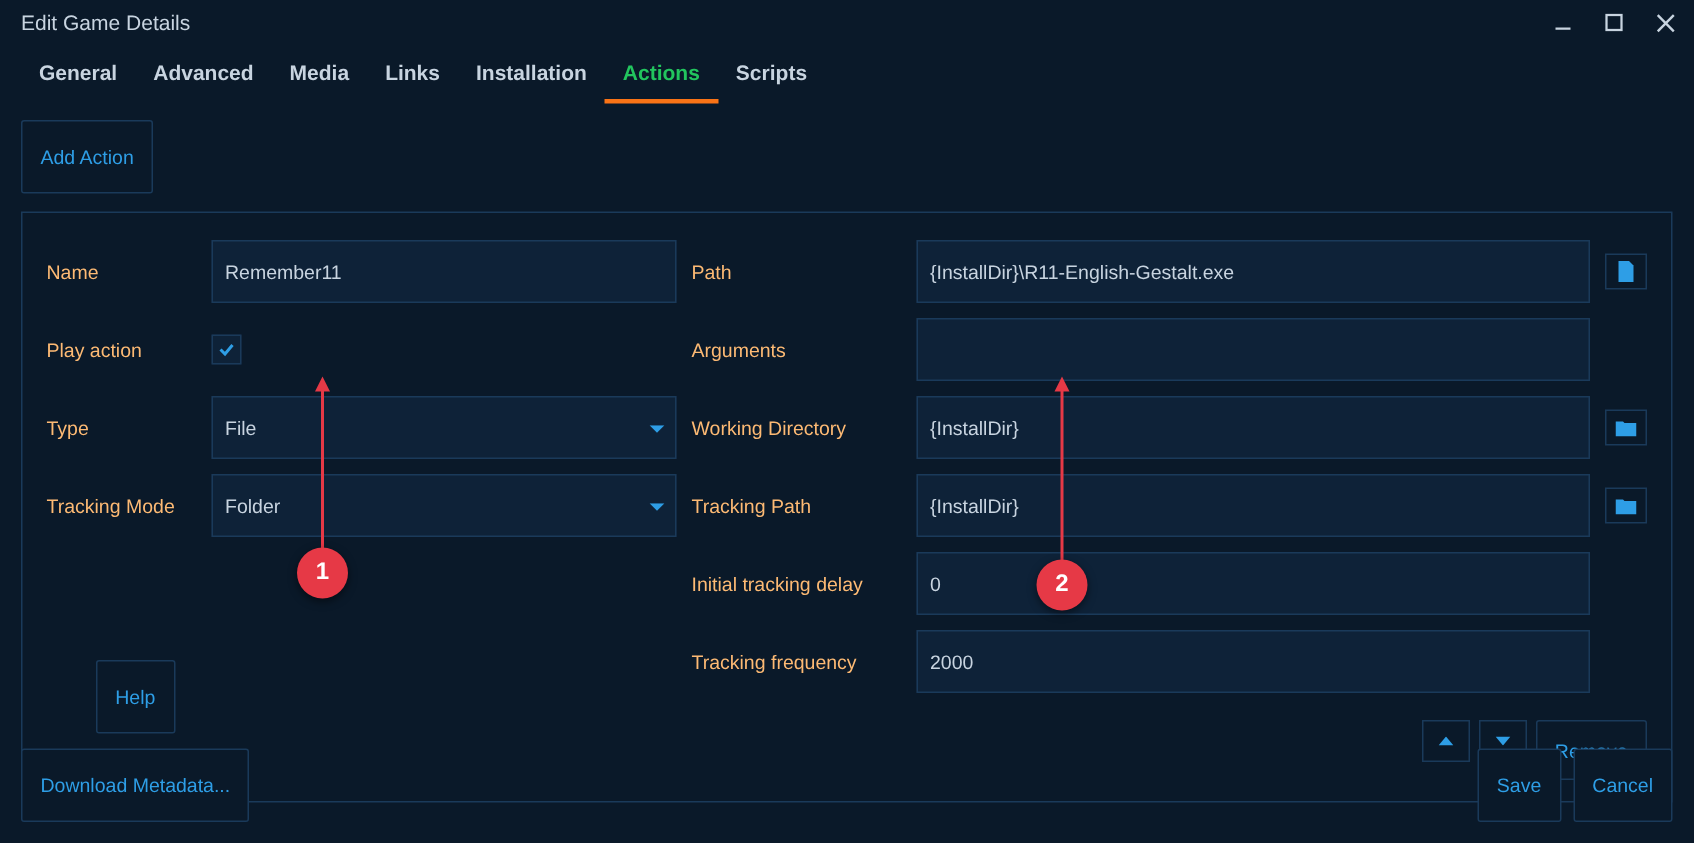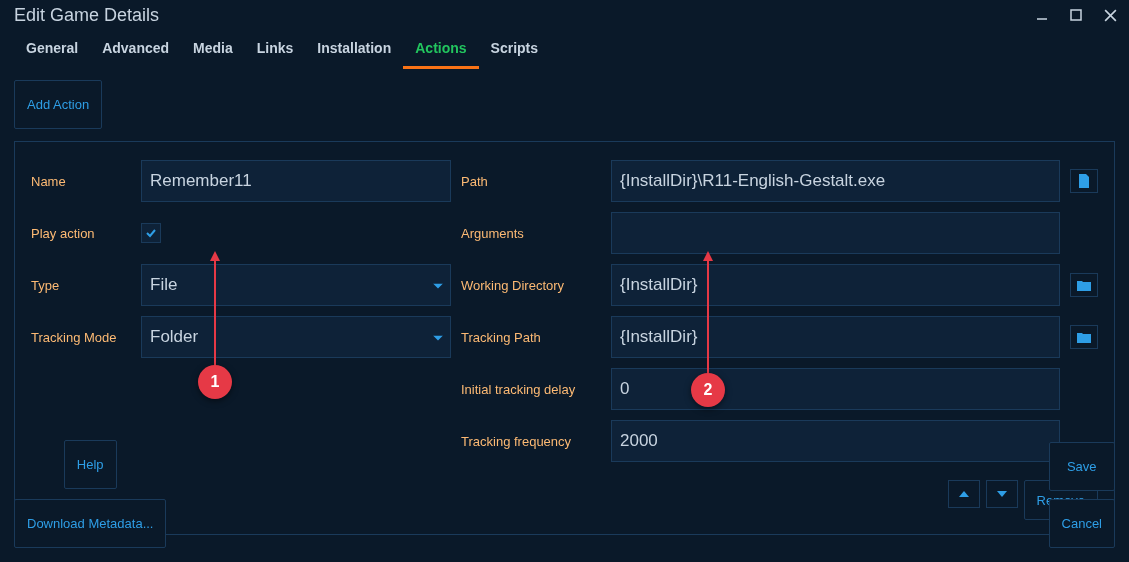--- a/index.html
+++ b/index.html
@@ -13,21 +13,21 @@
       overflow: hidden;
       position: relative;
     }
     .titlebar {
       display: flex;
       justify-content: space-between;
       align-items: center;
       padding: 6px 10px 6px 14px;
       height: 30px;
     }
-    .titlebar-title { font-size: 18px; color: #c8d4e0; }
+    .titlebar-title { font-size: 14px; color: #c8d4e0; }
     .window-controls { display: flex; gap: 16px; align-items: center; }
     .window-btn { cursor: pointer; display: flex; align-items: center; justify-content: center; width: 18px; height: 18px; }
     .window-btn svg { fill: none; stroke: #c8d4e0; stroke-width: 1.5; }
     .tabs {
       display: flex;
       gap: 0;
       padding: 0 14px;
       border-bottom: 1px solid transparent;
       font-weight: bold;
     }
@@ -67,21 +67,21 @@
       align-items: center;
     }
     .label { color: #fdba74; font-size: 13px; }
     .input, .select {
       background: #0e2238;
       border: 1px solid #1a3a5a;
       color: #c8d4e0;
       padding: 20px 8px;
       height: 24px;
       width: 100%;
-      font-size: 17px;
+      font-size: 13px;
       font-family: inherit;
     }
     .select-wrap { position: relative; width: 100%; }
     .select-wrap .chev {
       position: absolute;
       right: 8px;
       top: 50%;
       transform: translateY(-50%);
       pointer-events: none;
     }
@@ -129,21 +129,21 @@
       position: absolute;
       bottom: 0;
       left: 0;
       right: 0;
       padding: 10px 14px 14px 14px;
       display: flex;
       justify-content: space-between;
       align-items: flex-end;
     }
     .bottom-left { display: flex; flex-direction: column; gap: 10px; align-items: center;}
-    .bottom-right { display: flex; gap: 8px; flex-direction: column; }
+    .bottom-right { display: flex; gap: 8px; }
     .annotation {
       position: absolute;
       pointer-events: none;
     }
     .anno-circle {
       width: 34px; height: 34px;
       background: #e63946;
       border-radius: 50%;
       color: #fff;
       display: flex;

